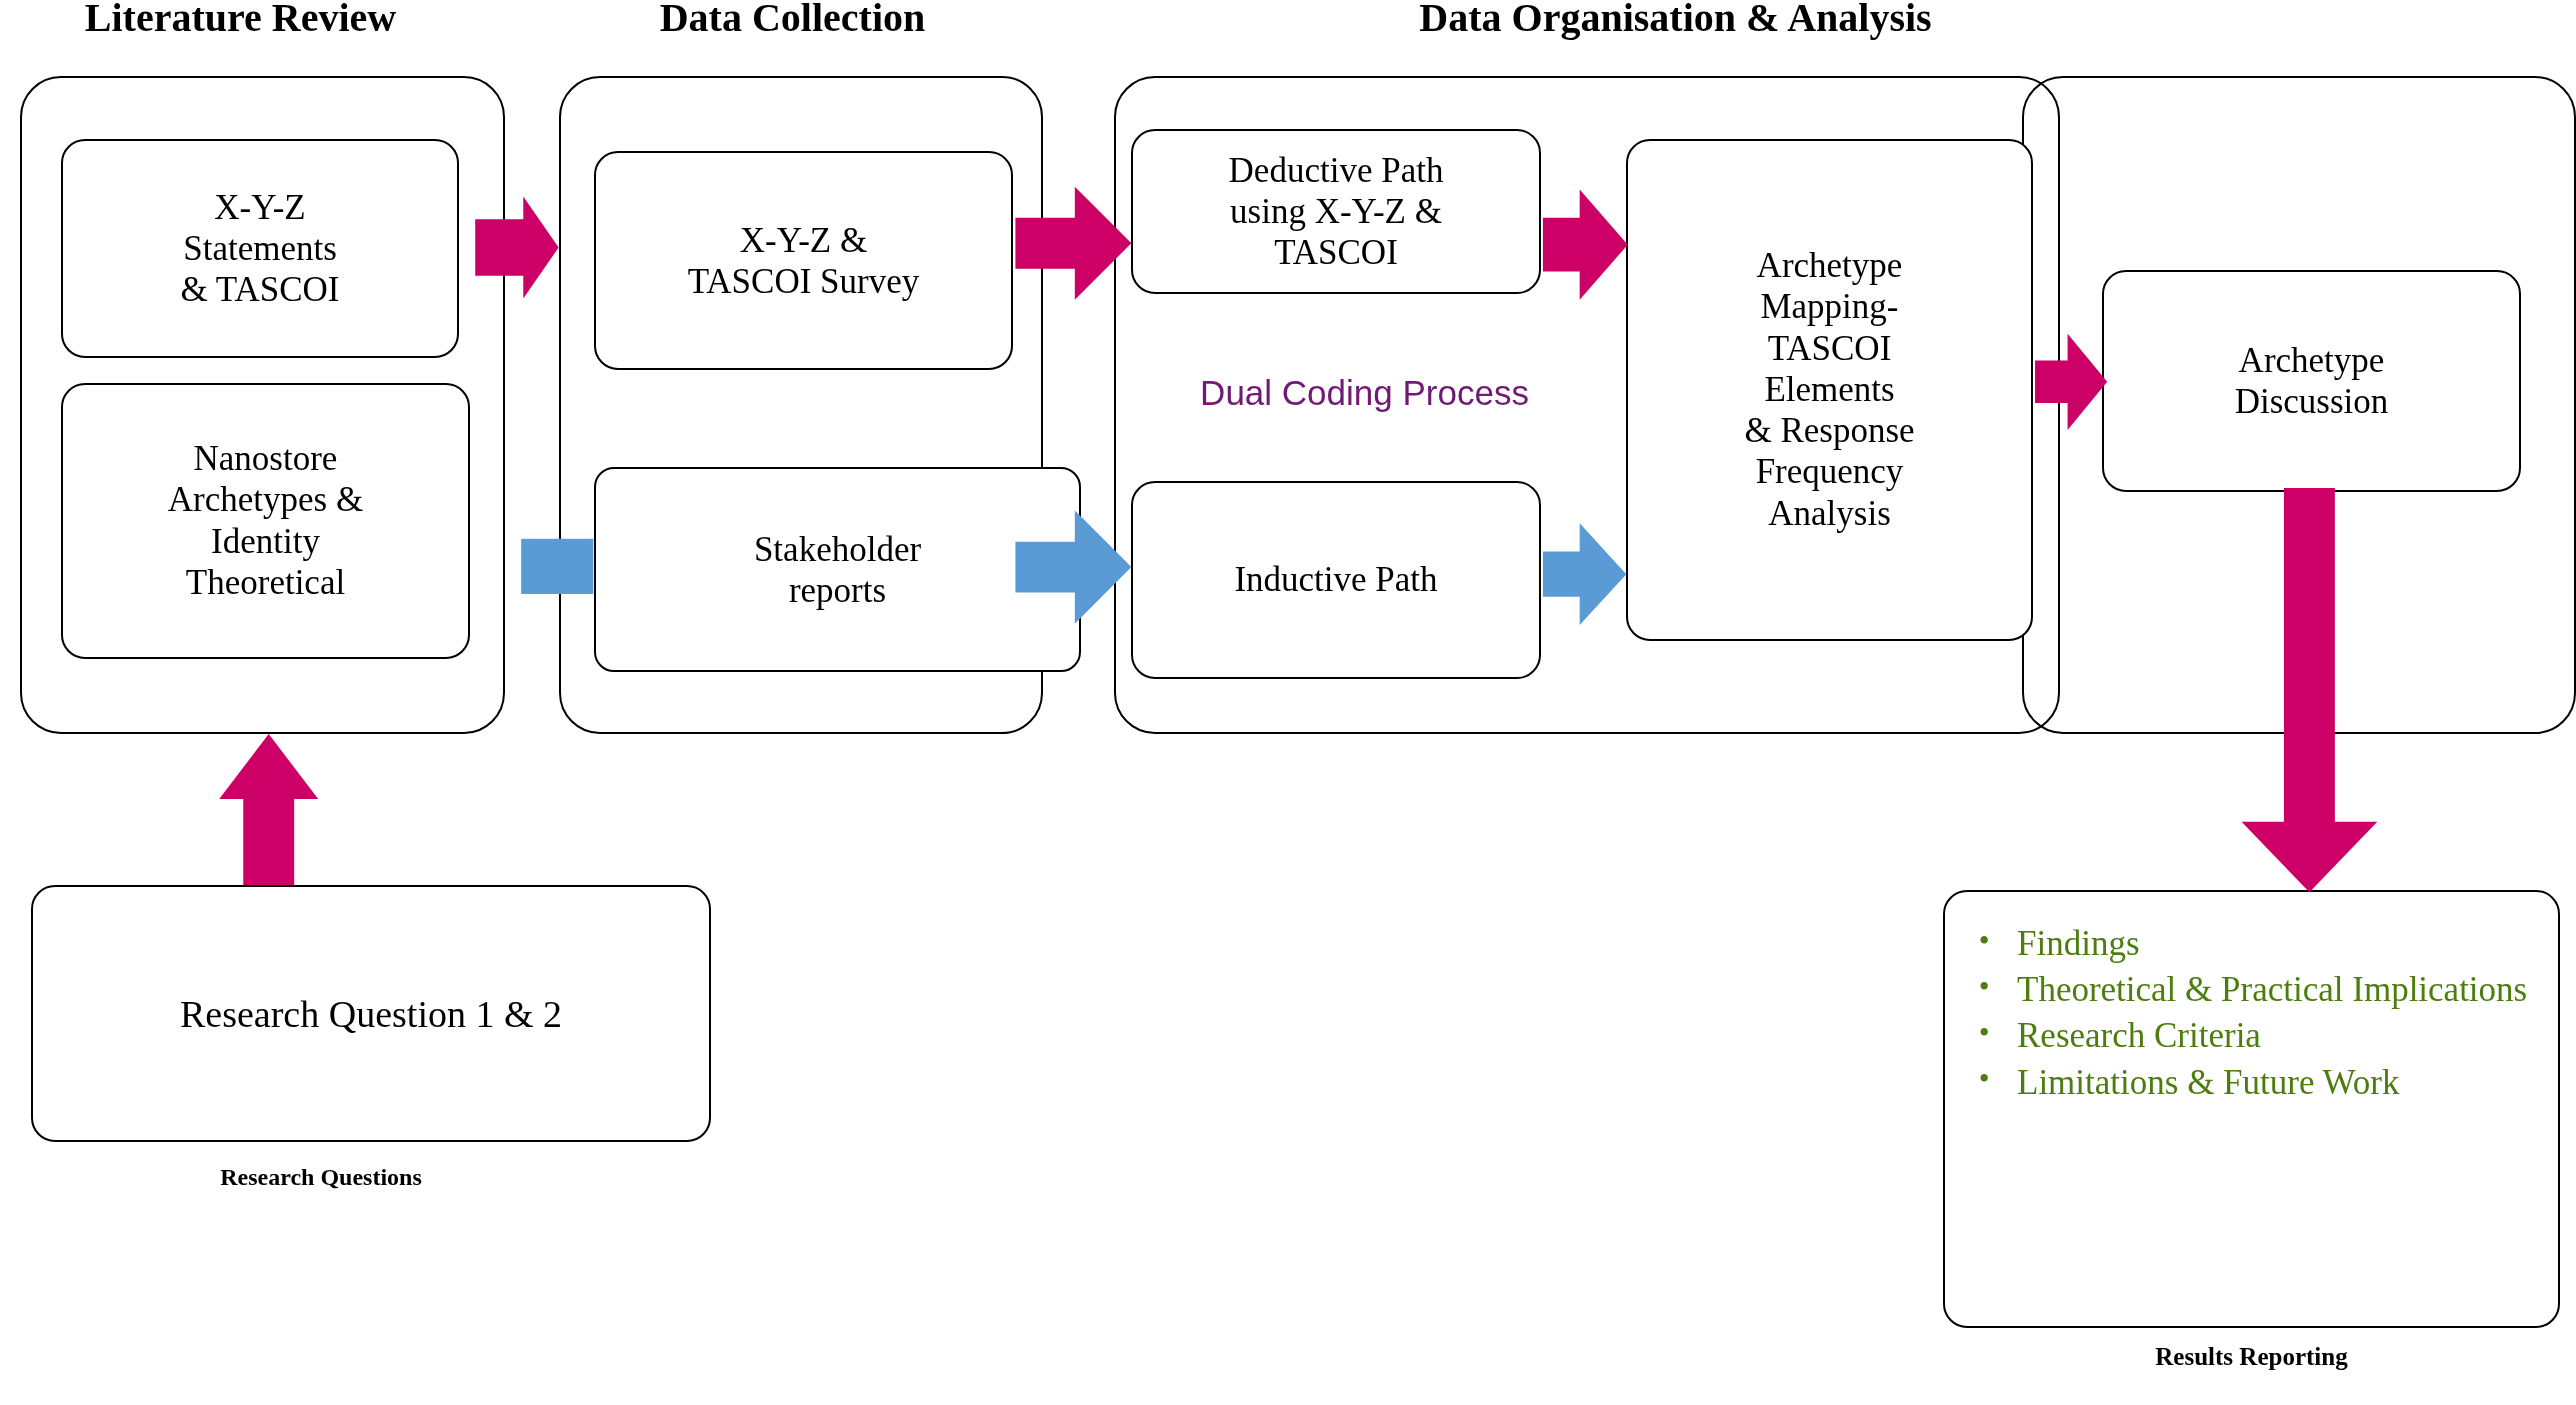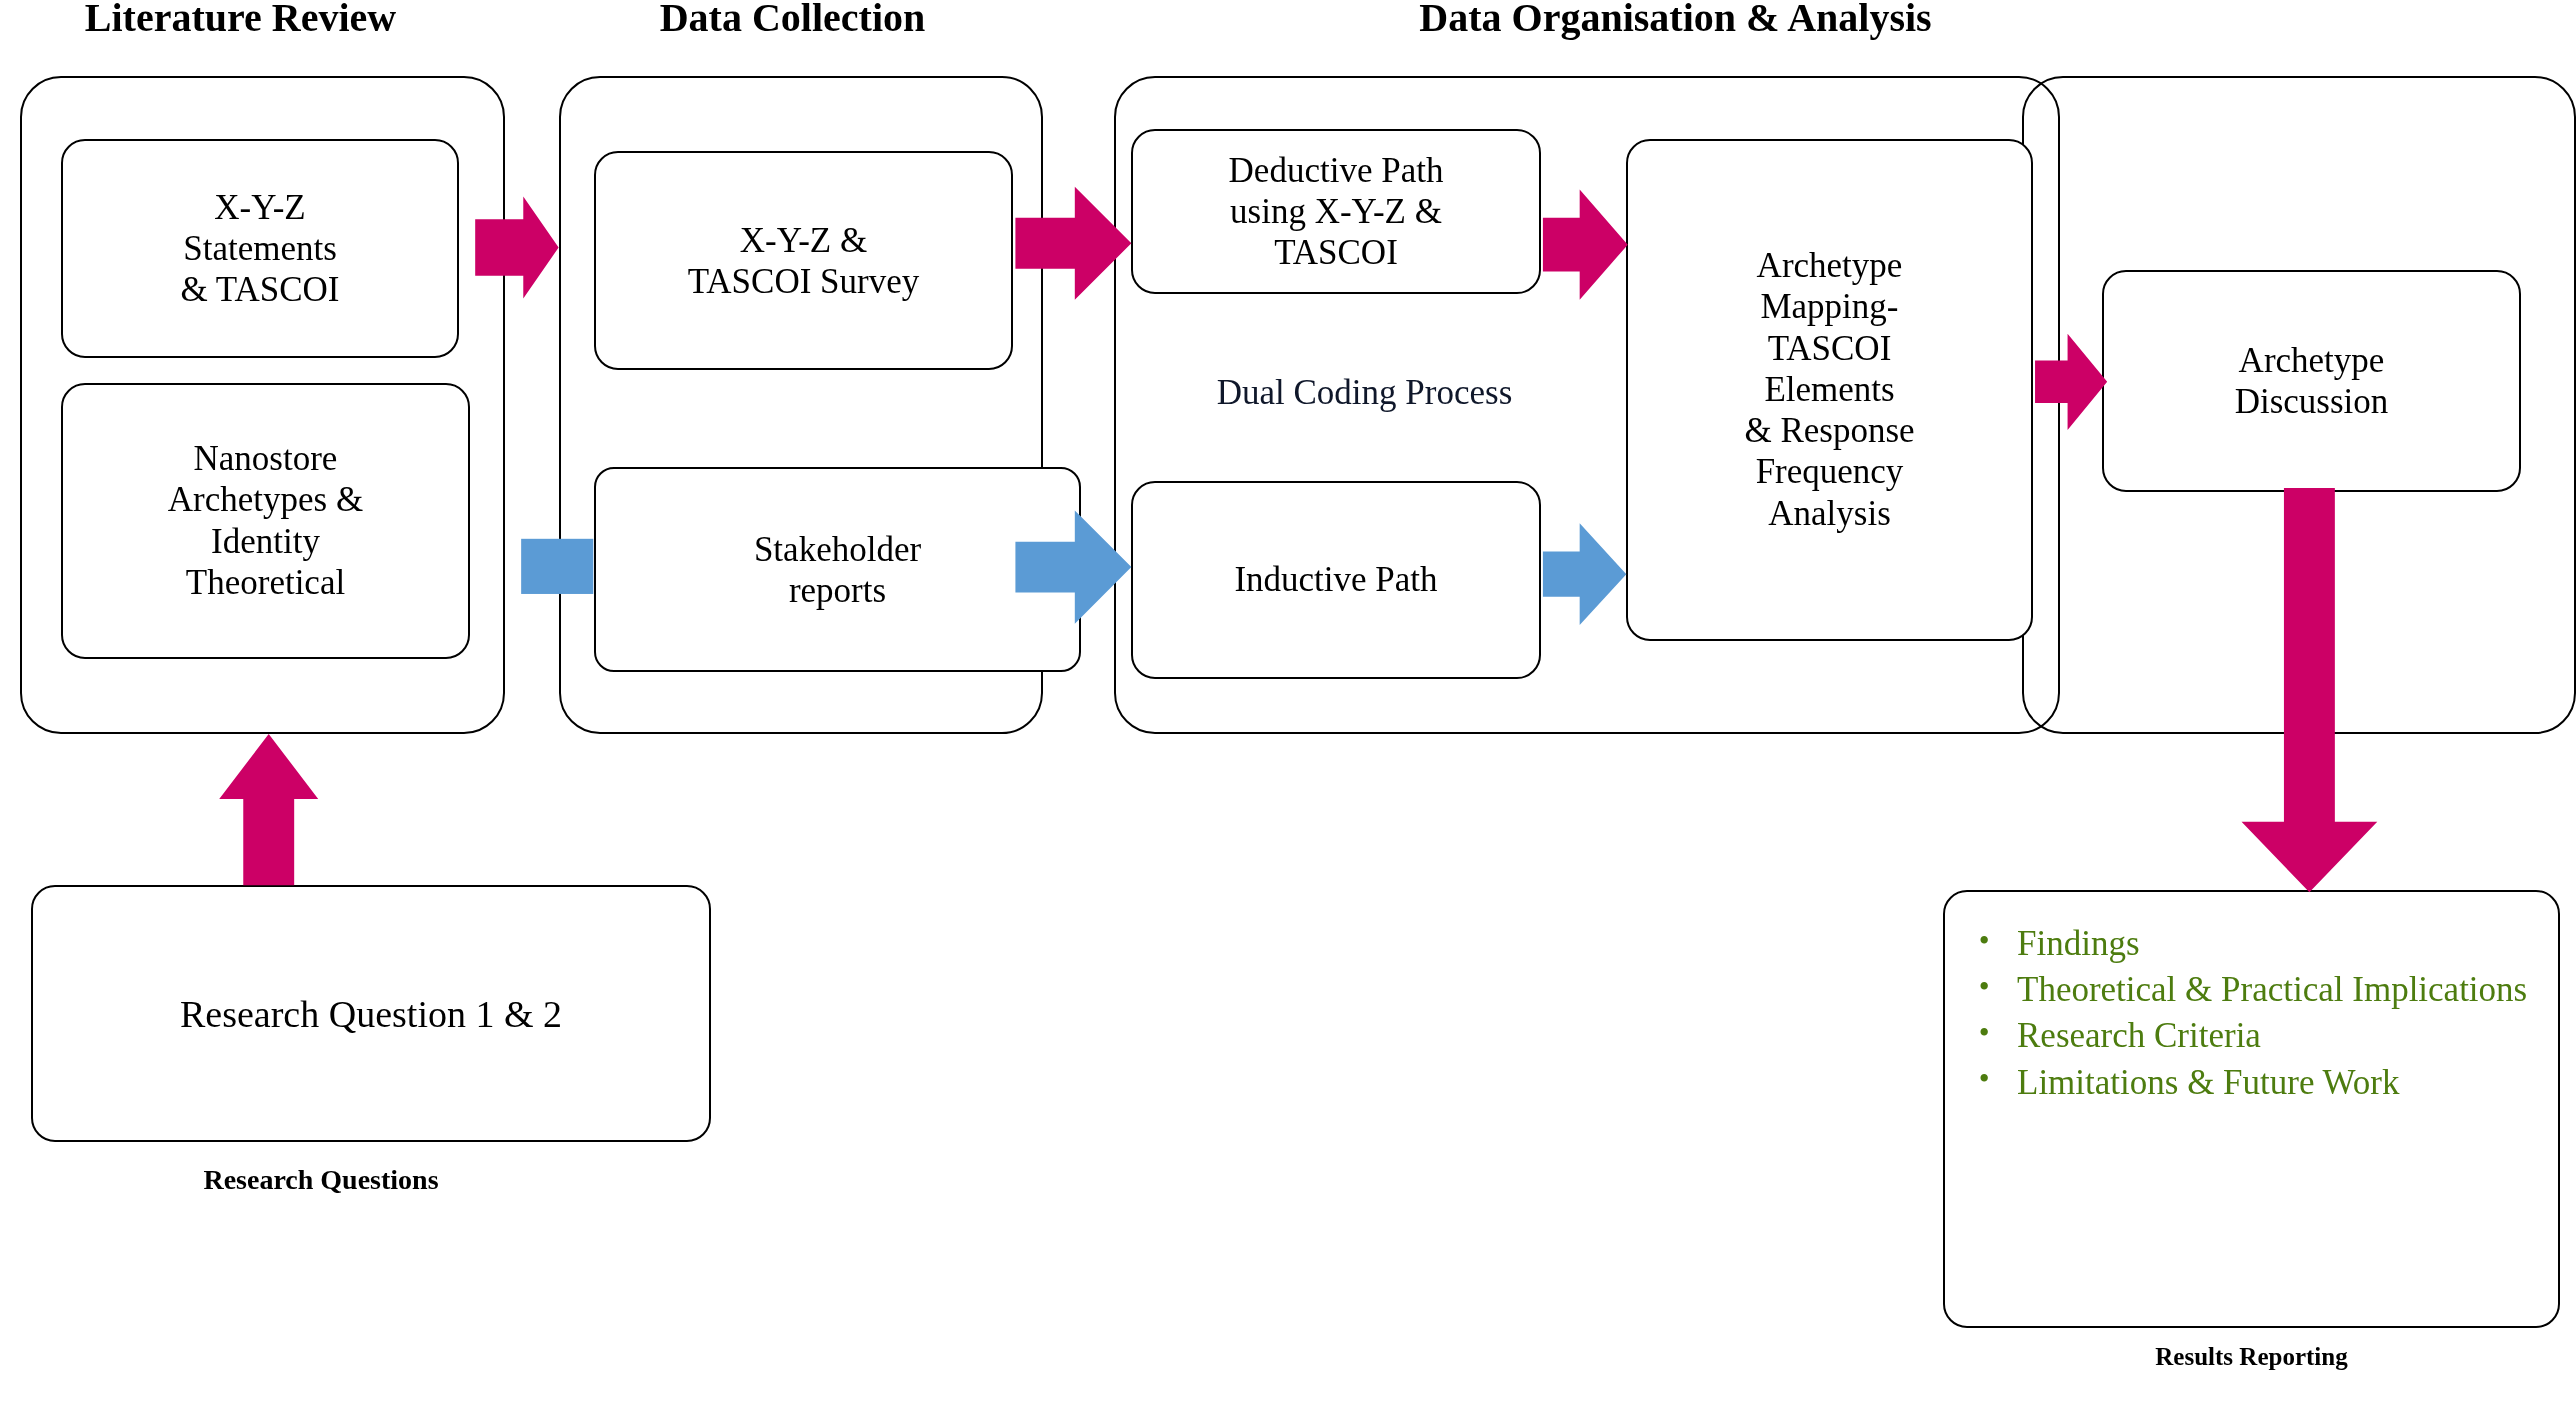--- a/index.html
+++ b/index.html
@@ -24,22 +24,22 @@
   .boxtext{
     position:absolute;left:0;right:0;top:50%;
     transform:translateY(-50%);
     text-align:center;line-height:1.18;
     padding:0 10px;box-sizing:border-box;
     font-family:"Liberation Serif","DejaVu Serif",serif;
     font-size:35px;color:#000;
   }
   .freelabel{
     position:absolute;text-align:center;white-space:nowrap;
-    font-family:Liberation Serif, serif;
-    font-size:35px;color:#0f172a;
+    font-family:Liberation Sans, sans-serif;
+    font-size:35px;color:#701a75;
   }
   .bullets{
     position:absolute;margin:0;padding:0;list-style:none;
     font-family:"Liberation Serif","DejaVu Serif",serif;
     font-size:35px;line-height:1.28;color:#4d7c0f;
   }
   .bullets li{
     position:relative;padding-left:51px;margin:0 0 1.4px 0;
   }
   .bullets li:before{
@@ -132,21 +132,21 @@
       <div>Discussion</div>
     </div>
   </div>
 
   <div class="rbox" style="left:31px;top:885px;width:680px;height:257px;">
     <div class="boxtext" style="font-size:38px;">
       <div>Research Question 1 &amp; 2</div>
     </div>
   </div>
 
-  <div class="phase-title" style="left:31px;top:1165px;width:580px;font-size:28px;">Research Questions</div>
+  <div class="phase-title" style="left:31px;top:1165px;width:580px;font-size:24px;">Research Questions</div>
 
   <div class="rbox" style="left:1943px;top:890px;width:617px;height:438px;">
     <ul class="bullets" style="left:21px;top:30px;width:574px;">
       <li>Findings</li>
       <li>Theoretical &amp; Practical Implications</li>
       <li>Research Criteria</li>
       <li>Limitations &amp; Future Work</li>
     </ul>
   </div>
 

